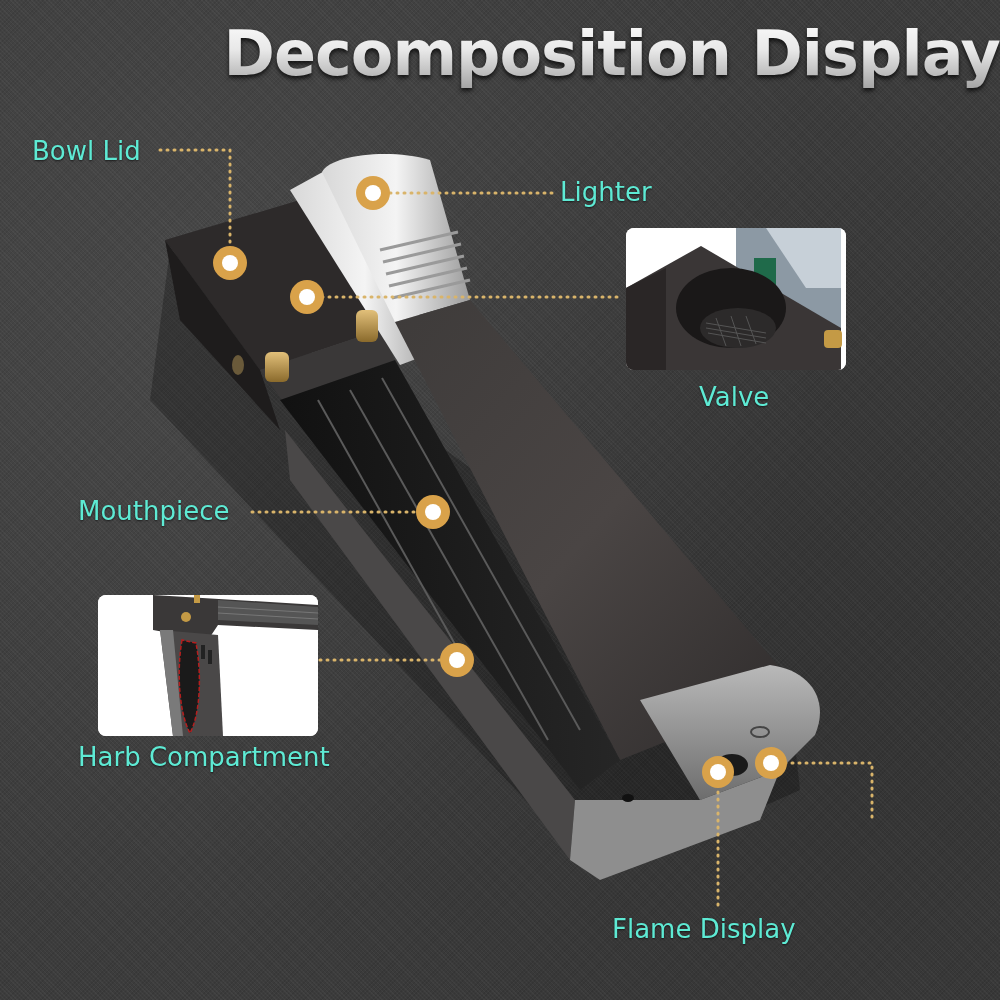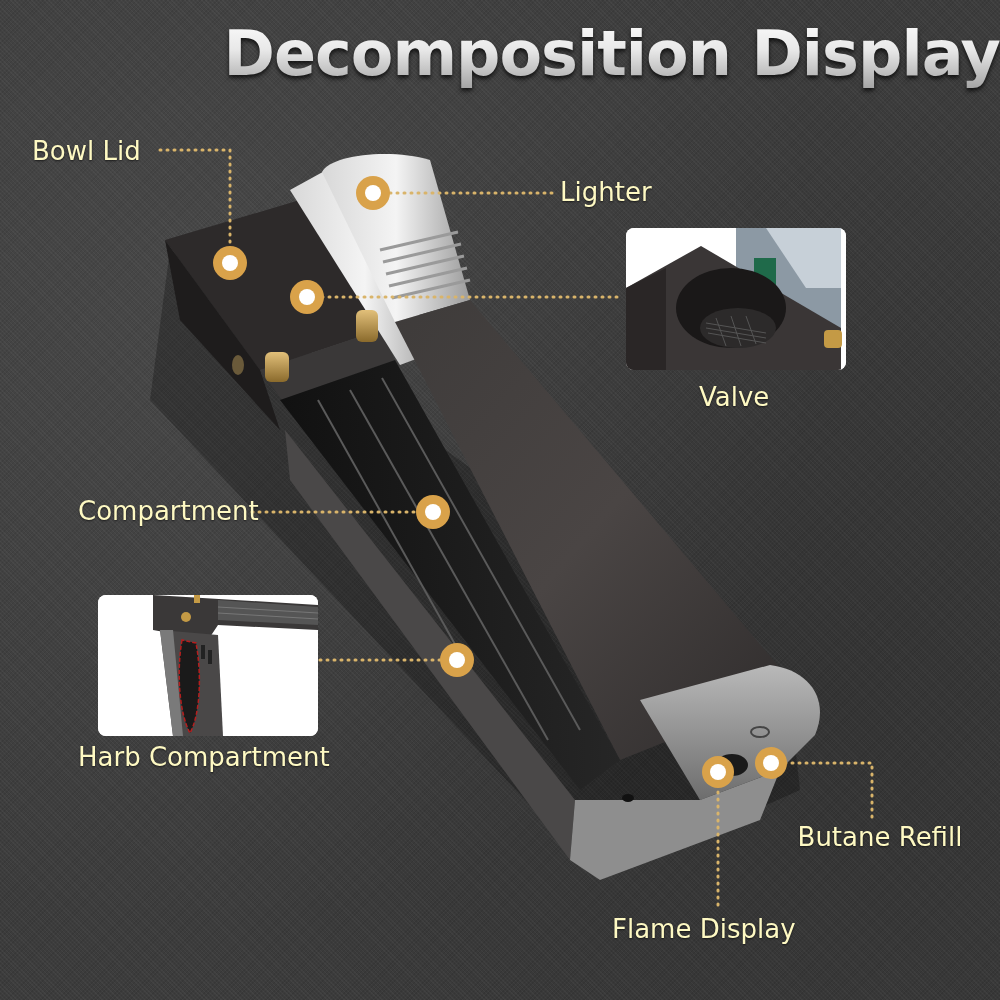--- a/index.html
+++ b/index.html
@@ -21,21 +21,21 @@
     position: absolute; left: 0; top: 14px; width: 1000px; text-align: right;
     font-family: "DejaVu Sans", sans-serif; font-weight: bold;
     font-size: 62px; letter-spacing: -1px; line-height: 80px;
     color: #f2f2f2;
     background: linear-gradient(180deg, #ffffff 0%, #e8e8e8 45%, #9a9a9a 100%);
     -webkit-background-clip: text; background-clip: text;
     -webkit-text-fill-color: transparent;
     filter: drop-shadow(0 3px 2px rgba(0,0,0,0.7));
   }
   .label {
-    position: absolute; color: #fef9c3;
+    position: absolute; color: #5eead4;
     font-family: "DejaVu Sans", sans-serif;
     font-size: 26px; line-height: 30px; white-space: nowrap;
     text-shadow: 0 1px 2px rgba(0,0,0,0.6);
   }
   .label.center { text-align: center; }
   svg.scene { position: absolute; left: 0; top: 0; }
   .inset {
     position: absolute; background: #ffffff; border-radius: 8px; overflow: hidden;
   }
 </style>
@@ -197,18 +197,17 @@
     <path d="M62 35 L75 35 L85 141 L75 141 Z" fill="#7a7a7a"></path>
     <path d="M84 45 C78 80 82 120 92 138 C102 120 104 80 98 48 Z" fill="#1a1a1a" stroke="#b51e1e" stroke-width="1.5" stroke-dasharray="4 2"></path>
     <rect x="103" y="50" width="4" height="14" fill="#222"></rect>
     <rect x="110" y="55" width="4" height="14" fill="#222"></rect>
   </svg>
 </div>
 
 <div class="label" style="left:32px; top:136px;">Bowl Lid</div>
 <div class="label" style="left:560px; top:177px;">Lighter</div>
 <div class="label" style="left:699px; top:382px;">Valve</div>
-<div class="label" style="left:78px; top:496px;">Compartment</div>
+<div class="label" style="left:78px; top:496px;">Mouthpiece</div>
 <div class="label" style="left:78px; top:742px;text-align:right;">Harb Compartment</div>
 <div class="label center" style="left:790px; top:822px; width:180px;">
-  <div>Butane Refill</div>
 </div>
 <div class="label" style="left:612px; top:914px;">Flame Display</div>
 
 </body></html>

